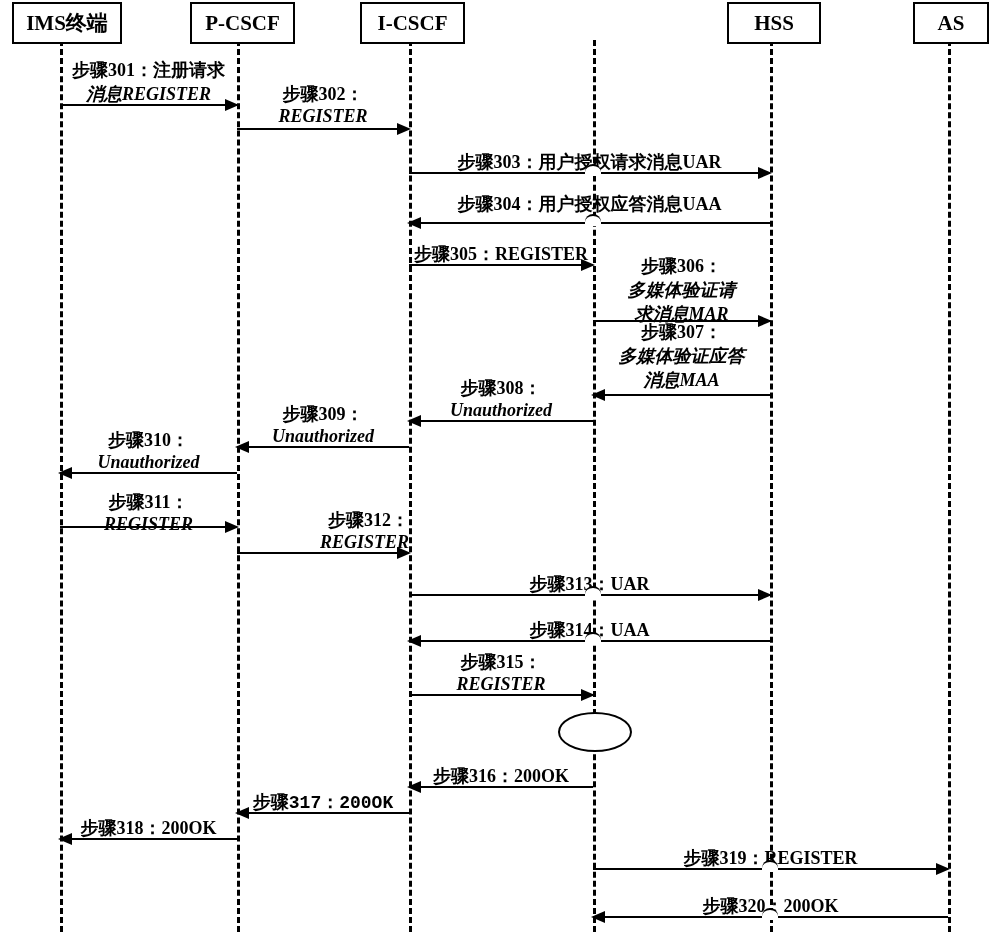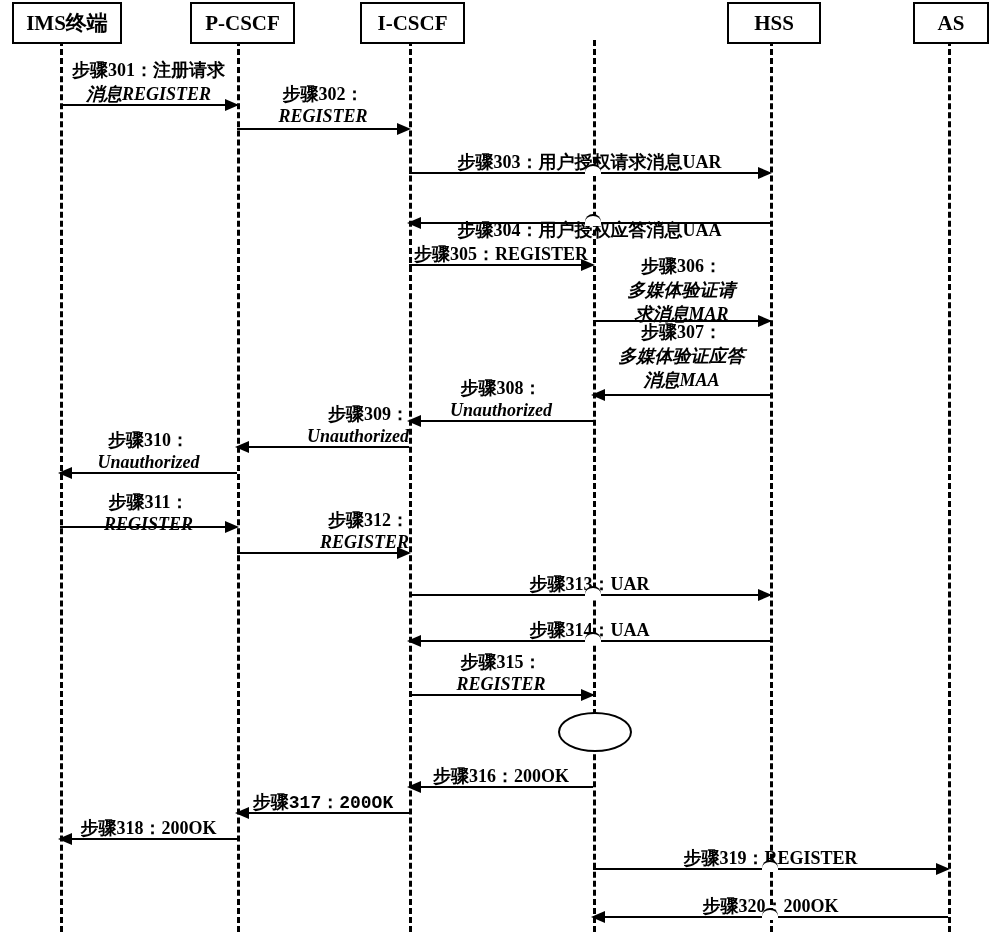--- a/index.html
+++ b/index.html
@@ -126,42 +126,42 @@
         <div class="arrow right" style="left: 0px; width: 172px; top: 128px;"></div>
         <div class="label" style="top: 82px;"><span>步骤302：</span><span class="line2">REGISTER</span></div>
       </div>
       <div class="msg" style="left: 409px; width: 361px; top: 0px;">
         <div class="arrow right" style="left: 0px; width: 361px; top: 172px;"></div>
         <div class="label" style="top: 150px;"><span>步骤303：用户授权请求消息UAR</span></div>
         <div class="hop" style="left: 176px; top: 164px;"></div>
       </div>
       <div class="msg" style="left: 409px; width: 361px; top: 0px;">
         <div class="arrow left" style="left: 0px; width: 361px; top: 222px;"></div>
-        <div class="label" style="top: 218px;"><span>步骤304：用户授权应答消息UAA</span></div>
+        <div class="label" style="top: 192px;"><span>步骤304：用户授权应答消息UAA</span></div>
         <div class="hop" style="left: 176px; top: 214px;"></div>
       </div>
       <div class="msg" style="left: 409px; width: 184px; top: 0px;">
         <div class="arrow right" style="left: 0px; width: 184px; top: 264px;"></div>
         <div class="label" style="top: 242px;"><span>步骤305：REGISTER</span></div>
       </div>
       <div class="msg" style="left: 593px; width: 177px; top: 0px;">
         <div class="arrow right" style="left: 0px; width: 177px; top: 320px;"></div>
         <div class="label" style="top: 254px;"><span>步骤306：</span><span class="line2">多媒体验证请</span><span class="line2">求消息MAR</span></div>
       </div>
       <div class="msg" style="left: 593px; width: 177px; top: 0px;">
         <div class="arrow left" style="left: 0px; width: 177px; top: 394px;"></div>
         <div class="label" style="top: 320px;"><span>步骤307：</span><span class="line2">多媒体验证应答</span><span class="line2">消息MAA</span></div>
       </div>
       <div class="msg" style="left: 409px; width: 184px; top: 0px;">
         <div class="arrow left" style="left: 0px; width: 184px; top: 420px;"></div>
         <div class="label" style="top: 376px;"><span>步骤308：</span><span class="line2">Unauthorized</span></div>
       </div>
       <div class="msg" style="left: 237px; width: 172px; top: 0px;">
         <div class="arrow left" style="left: 0px; width: 172px; top: 446px;"></div>
-        <div class="label" style="top: 402px; text-align: right;"><span>步骤309：</span><span class="line2">Unauthorized</span></div>
+        <div class="label" style="top: 402px;"><span>步骤309：</span><span class="line2">Unauthorized</span></div>
       </div>
       <div class="msg" style="left: 60px; width: 177px; top: 0px;">
         <div class="arrow left" style="left: 0px; width: 177px; top: 472px;"></div>
         <div class="label" style="top: 428px;"><span>步骤310：</span><span class="line2">Unauthorized</span></div>
       </div>
       <div class="msg" style="left: 60px; width: 177px; top: 0px;">
         <div class="arrow right" style="left: 0px; width: 177px; top: 526px;"></div>
         <div class="label" style="top: 490px;"><span>步骤311：</span><span class="line2">REGISTER</span></div>
       </div>
       <div class="msg" style="left: 237px; width: 172px; top: 0px;">

